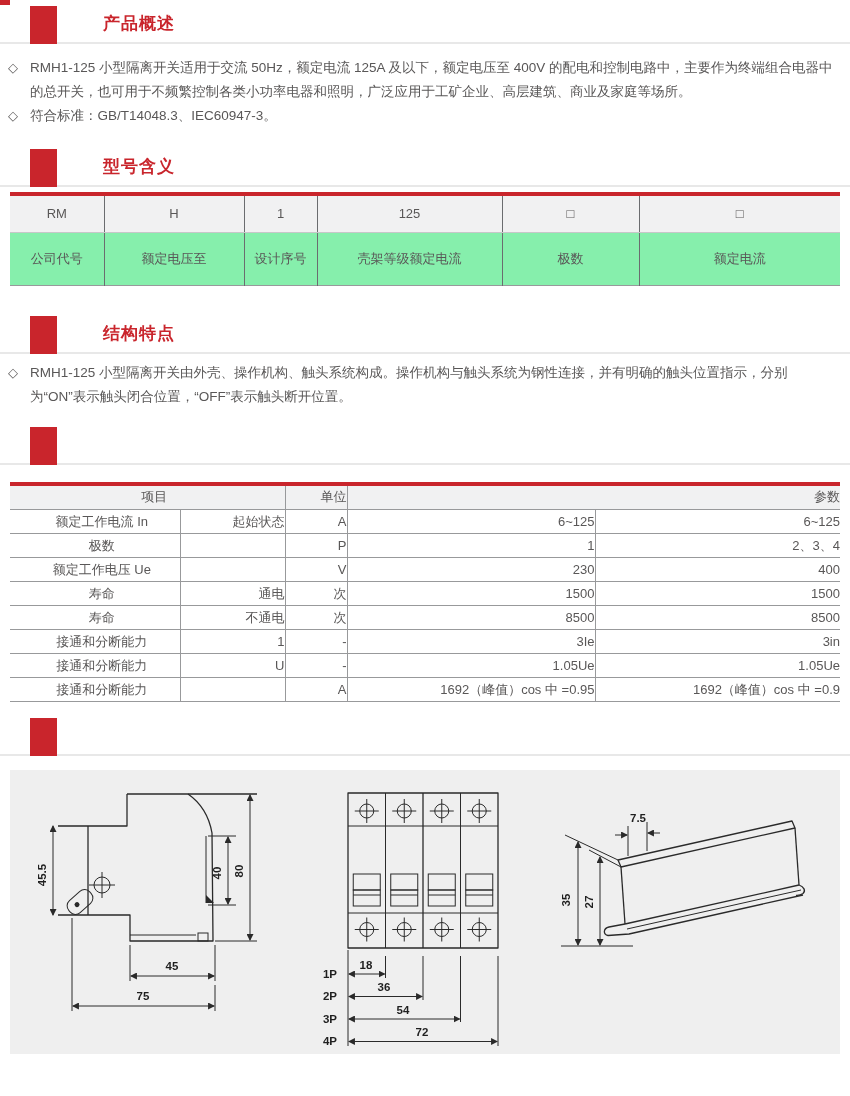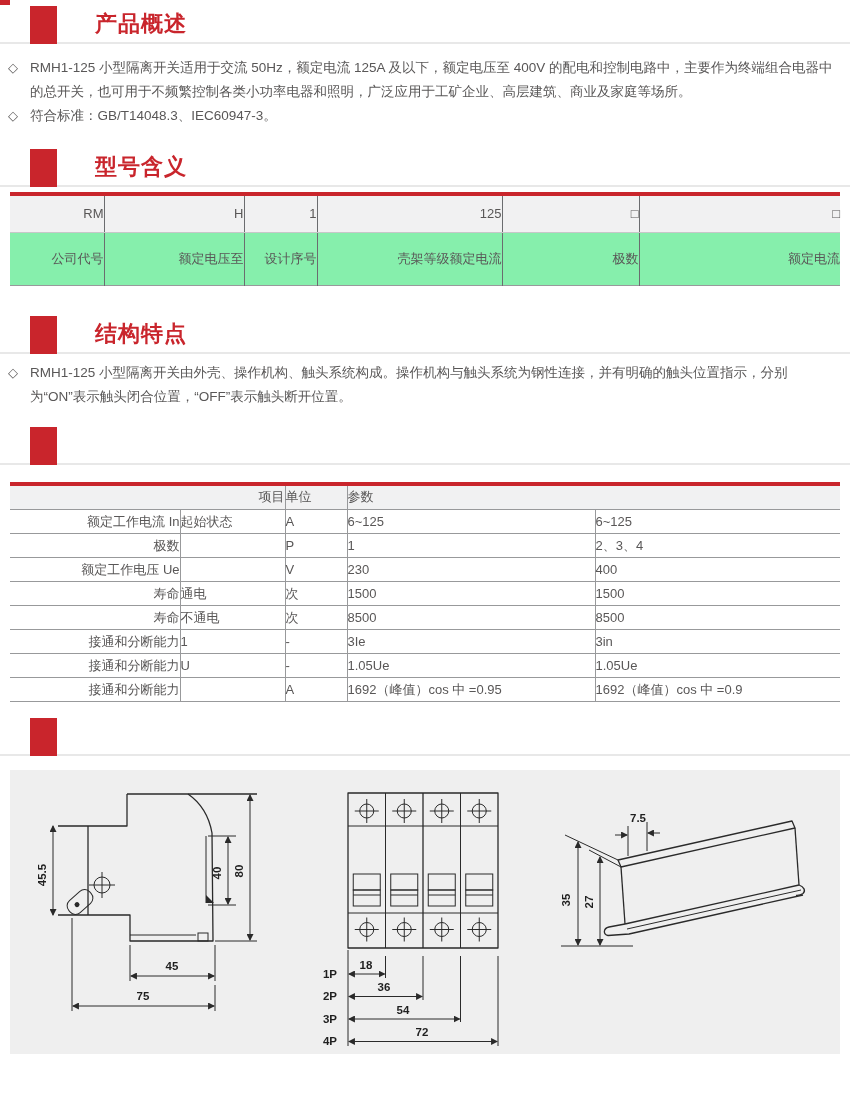--- a/index.html
+++ b/index.html
@@ -17,49 +17,49 @@
   body{
     width:850px;height:1096px;overflow:hidden;position:relative;
     font-family:"Liberation Sans","DejaVu Sans",sans-serif;
     color:var(--txt);
   }
   .corner-mark{position:absolute;left:0;top:0;width:10px;height:5px;background:var(--red)}
 
   
   .sec{position:relative;height:40px;border-bottom:2px solid #e8e8e8}
   .sec .sq{position:absolute;left:30px;top:2px;width:27px;height:38px;background:var(--red)}
-  .sec .ttl{position:absolute;left:95px;top:0;line-height:40px;font-size:22px;font-weight:bold;color:var(--red);letter-spacing:1px}
+  .sec .ttl{position:absolute;left:103px;top:0;line-height:40px;font-size:17px;font-weight:bold;color:var(--red);letter-spacing:1px}
   .sec1{margin-top:4px}
   .sec2{margin-top:19px}
   .sec3{margin-top:28px}
   .sec4{margin-top:16px}
   .sec5{margin-top:14px}
 
   
   .bullets{margin:12px 10px 0 8px;font-size:13.5px;line-height:24px}
   .bullets.struct{margin-top:7px}
   .bullet{display:flex}
   .bullet .dia{flex:0 0 22px;font-size:13px}
   .bullet .btxt{flex:1}
 
   
   .model-wrap{margin:5px 10px 0 10px}
   table{border-collapse:collapse;table-layout:fixed;width:830px;font-size:13px;color:var(--txt)}
   .model-table{border-top:4px solid var(--red);border-bottom:1px solid var(--line-md)}
-  .model-table td{text-align:right;vertical-align:middle}
+  .model-table td{text-align:center;vertical-align:middle}
   .model-table tr.codes td{height:38px;background:var(--row-gray);border-bottom:1px solid var(--line-lt)}
   .model-table tr.means td{height:53px;background:#86efac}
   .model-table td + td{border-left:1px solid var(--line-dk)}
 
   
   .params-wrap{margin:17px 10px 0 10px}
   .params-table{border-top:4px solid var(--red);border-bottom:1px solid var(--line-md)}
-  .params-table td{height:24px;text-align:left;vertical-align:middle;border-bottom:1px solid var(--line-md);border-left:1px solid var(--line-md)}
+  .params-table td{height:24px;text-align:right;vertical-align:middle;border-bottom:1px solid var(--line-md);border-left:1px solid var(--line-md)}
   .params-table td:first-child{border-left:none}
-  .params-table td.l{text-align:right;padding-left:14px}
+  .params-table td.l{text-align:center;padding-left:14px}
   .params-table tr.phead td{height:26px;background:var(--row-gray)}
 
   
   .panel{position:relative;margin:14px 10px 0 10px;width:830px;height:284px;background:var(--panel)}
   .panel svg{position:absolute;display:block}
   #svg-side{left:0;top:8px}
   #svg-front{left:290px;top:8px}
   #svg-rail{left:535px;top:8px}
   .obj{stroke:var(--ink);stroke-width:1.3;fill:none;stroke-linejoin:round}
   .thin{stroke:var(--ink);stroke-width:1;fill:none}

